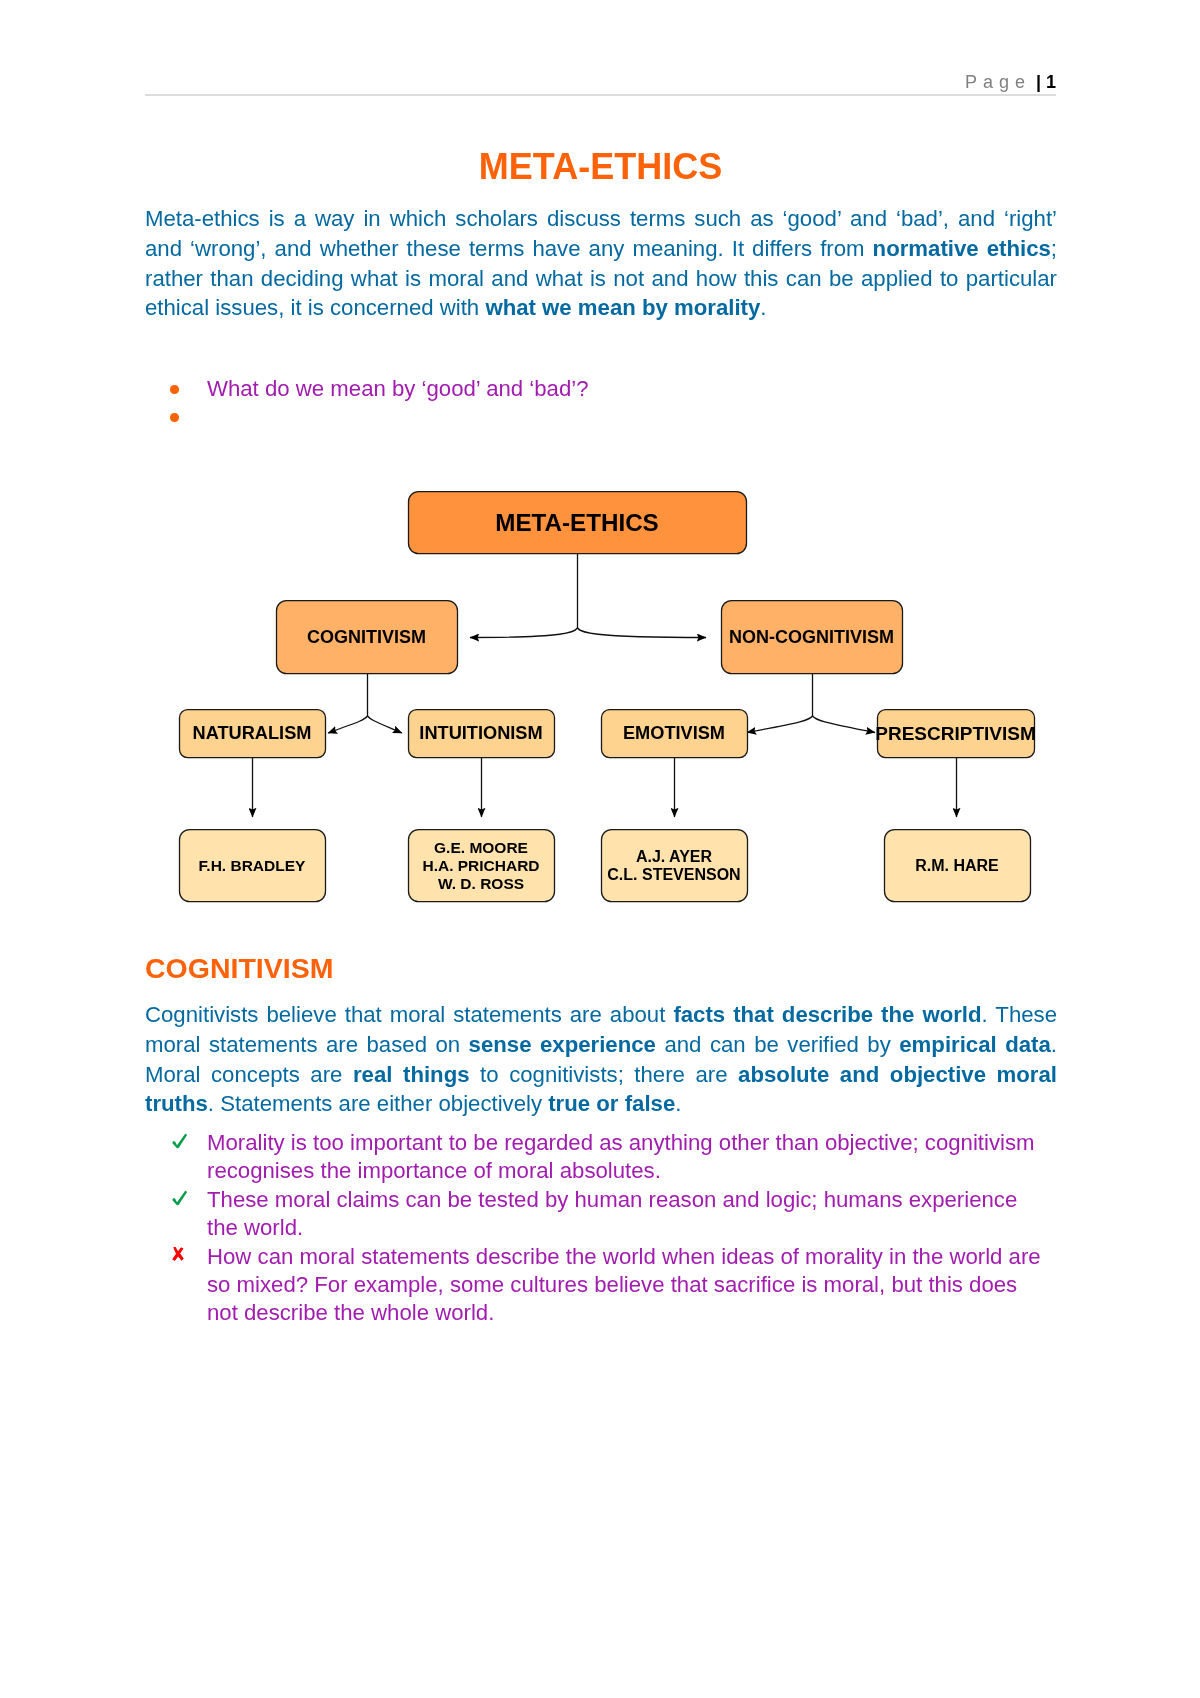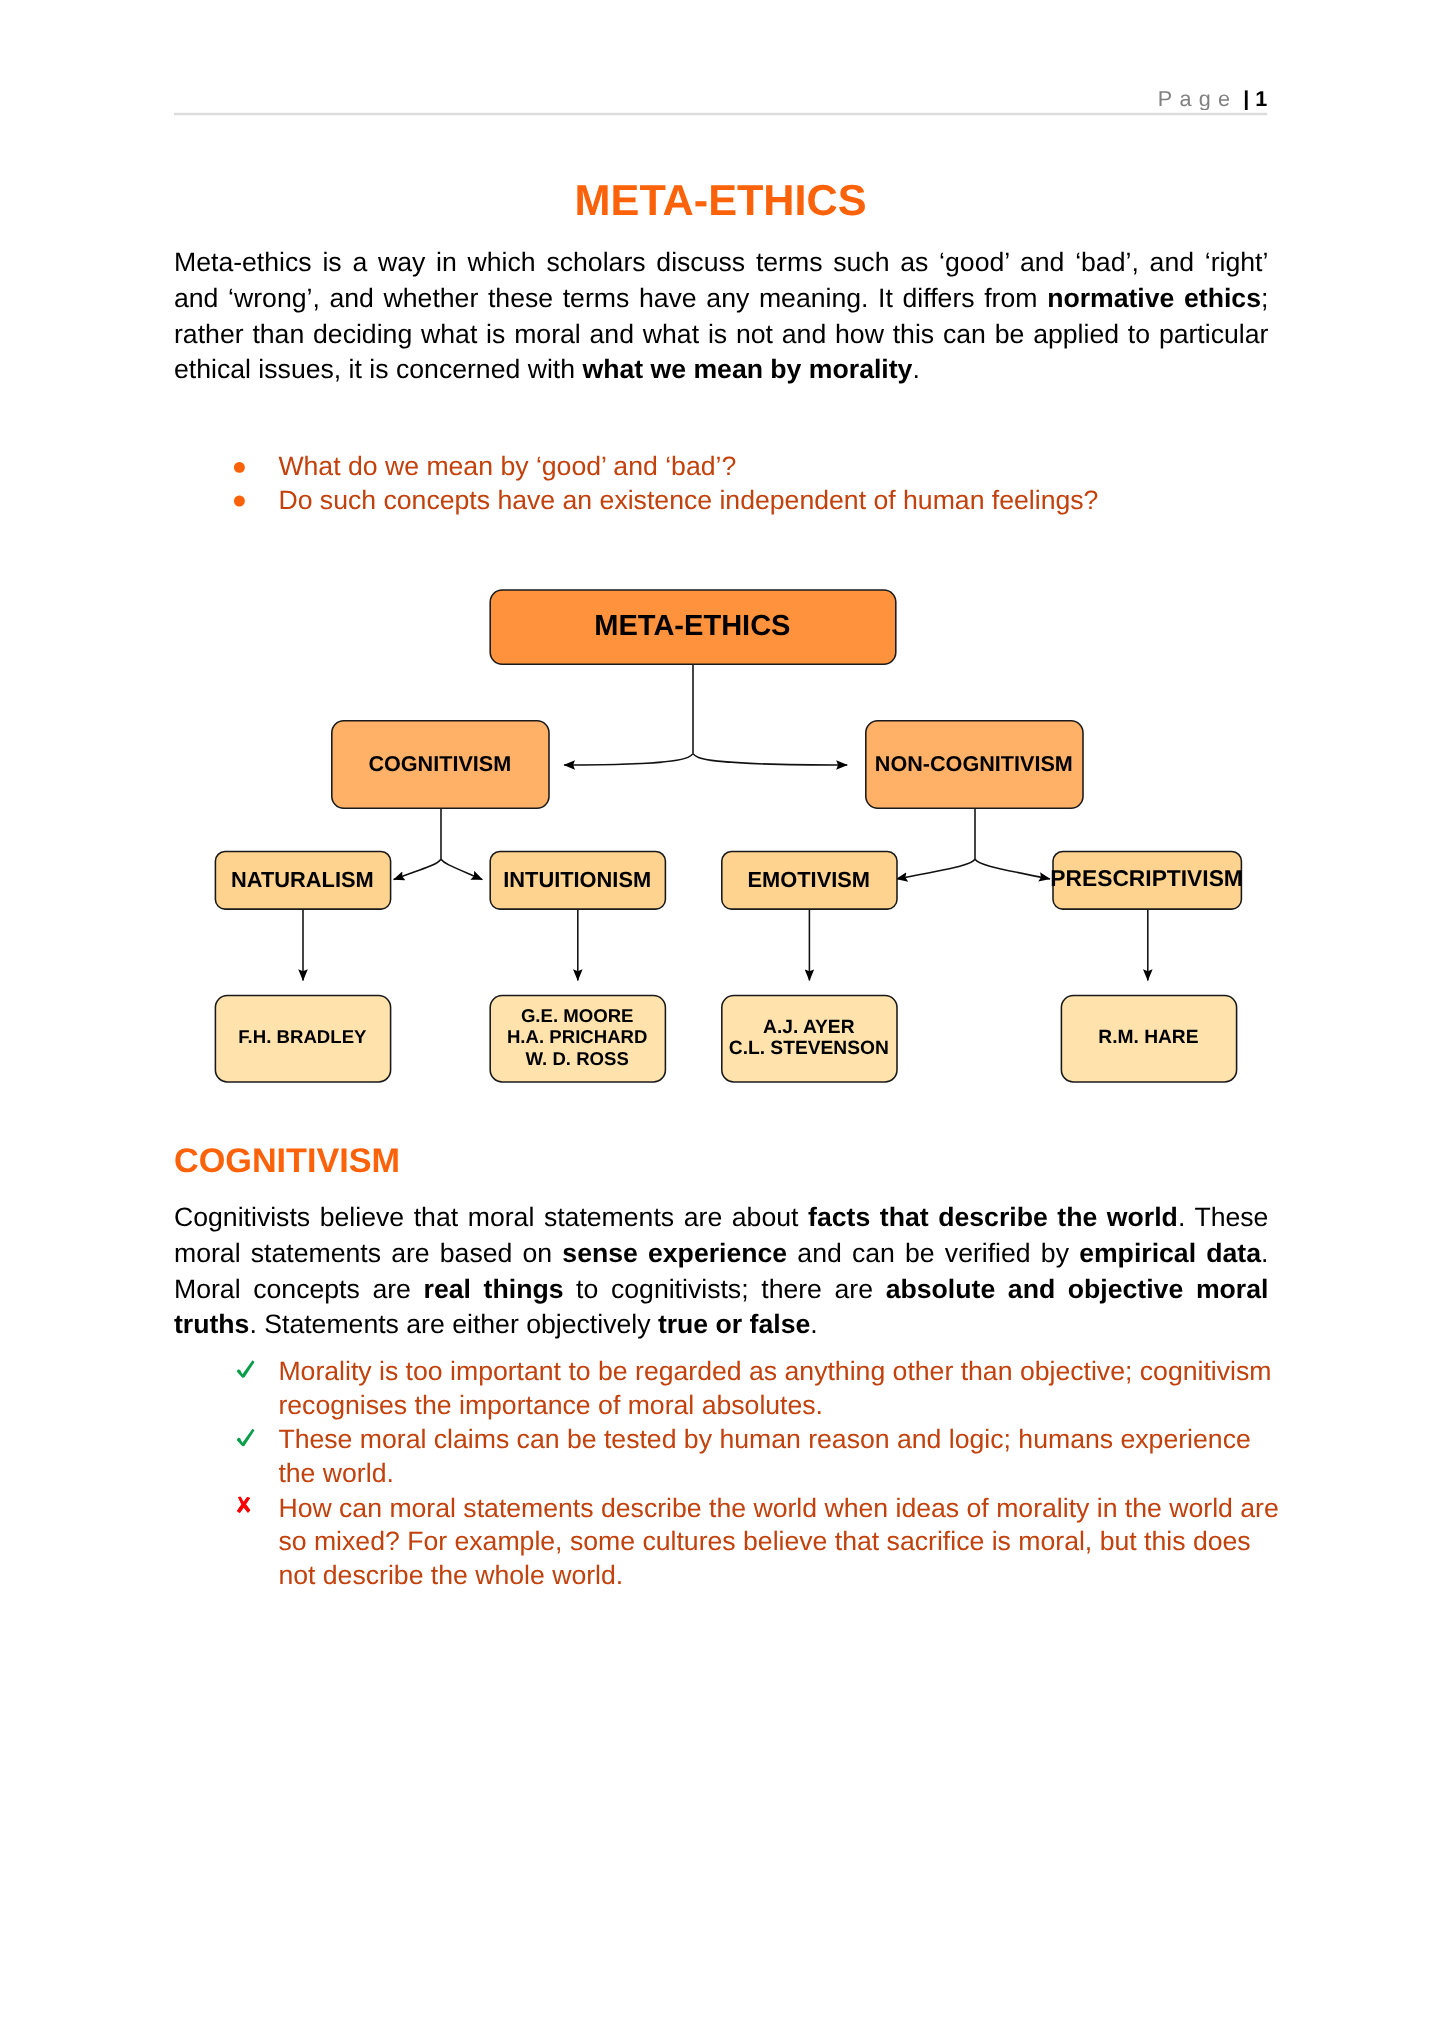--- a/index.html
+++ b/index.html
@@ -18,25 +18,25 @@
             background:#dcdcdc;}
 
   
   .title{position:absolute;left:145px;top:147px;width:911px;text-align:center;
          font-size:36px;line-height:40px;font-weight:bold;color:#FB6209;}
   .h2{position:absolute;left:145px;width:911px;font-size:28.5px;line-height:36px;
       font-weight:bold;color:#FB6209;}
 
   
   .para{position:absolute;left:145px;width:912px;font-size:22.2px;line-height:29.8px;
-        color:#000000;text-align:justify;text-justify:inter-word;}
+        color:#0369a1;text-align:justify;text-justify:inter-word;}
   .para b{font-weight:bold;}
 
   
-  .list{position:absolute;left:159px;width:912px;font-size:22.2px;line-height:28.4px;color:#c2410c;}
+  .list{position:absolute;left:134px;width:912px;font-size:22.2px;line-height:28.4px;color:#a21caf;}
   .li{position:relative;padding-left:73px;}
   .dot{position:absolute;left:36px;top:10px;width:8.6px;height:8.6px;border-radius:50%;
        background:#FB6209;}
   .mksvg{position:absolute;}
   .mkchk{left:38px;top:4px;}
   .mkcrs{left:38px;top:4.5px;}
 </style>
 </head>
 <body>
 
@@ -45,21 +45,21 @@
   <div class="hdr">
     <span class="pg">Page</span><span class="num"> | </span><span class="num">1</span>
   </div>
   <div class="hdr-rule"></div>
 
   <div class="title">META-ETHICS</div>
 
   <div class="para" id="p-intro" style="top:204px">Meta-ethics is a way in which scholars discuss terms such as ‘good’ and ‘bad’, and ‘right’ and ‘wrong’, and whether these terms have any meaning. It differs from <b>normative ethics</b>; rather than deciding what is moral and what is not and how this can be applied to particular ethical issues, it is concerned with <b>what we mean by morality</b>.</div>
   <div class="list" id="bullets" style="top:375px">
       <div class="li"><span class="dot"></span><span>What do we mean by ‘good’ and ‘bad’?</span></div>
-      <div class="li"><span class="dot"></span><span>Do such concepts have an existence independent of human feelings?</span></div>
+      <div class="li"><span class="dot"></span></div>
     </div>
 
   <div id="diagram-host">
       <svg width="1200" height="1698" viewBox="0 0 1200 1698" style="position:absolute;left:0;top:0;">
         <defs>
           <marker id="ah" markerWidth="10" markerHeight="8" refX="9.2" refY="4" orient="auto" markerUnits="userSpaceOnUse">
             <path d="M0,0 L9.6,4 L0,8 L1.6,4 Z" fill="#000"></path>
           </marker>
         </defs>
         <path d="M577.5,553 L577.5,628" stroke="#111" stroke-width="1.3" fill="none"></path>

